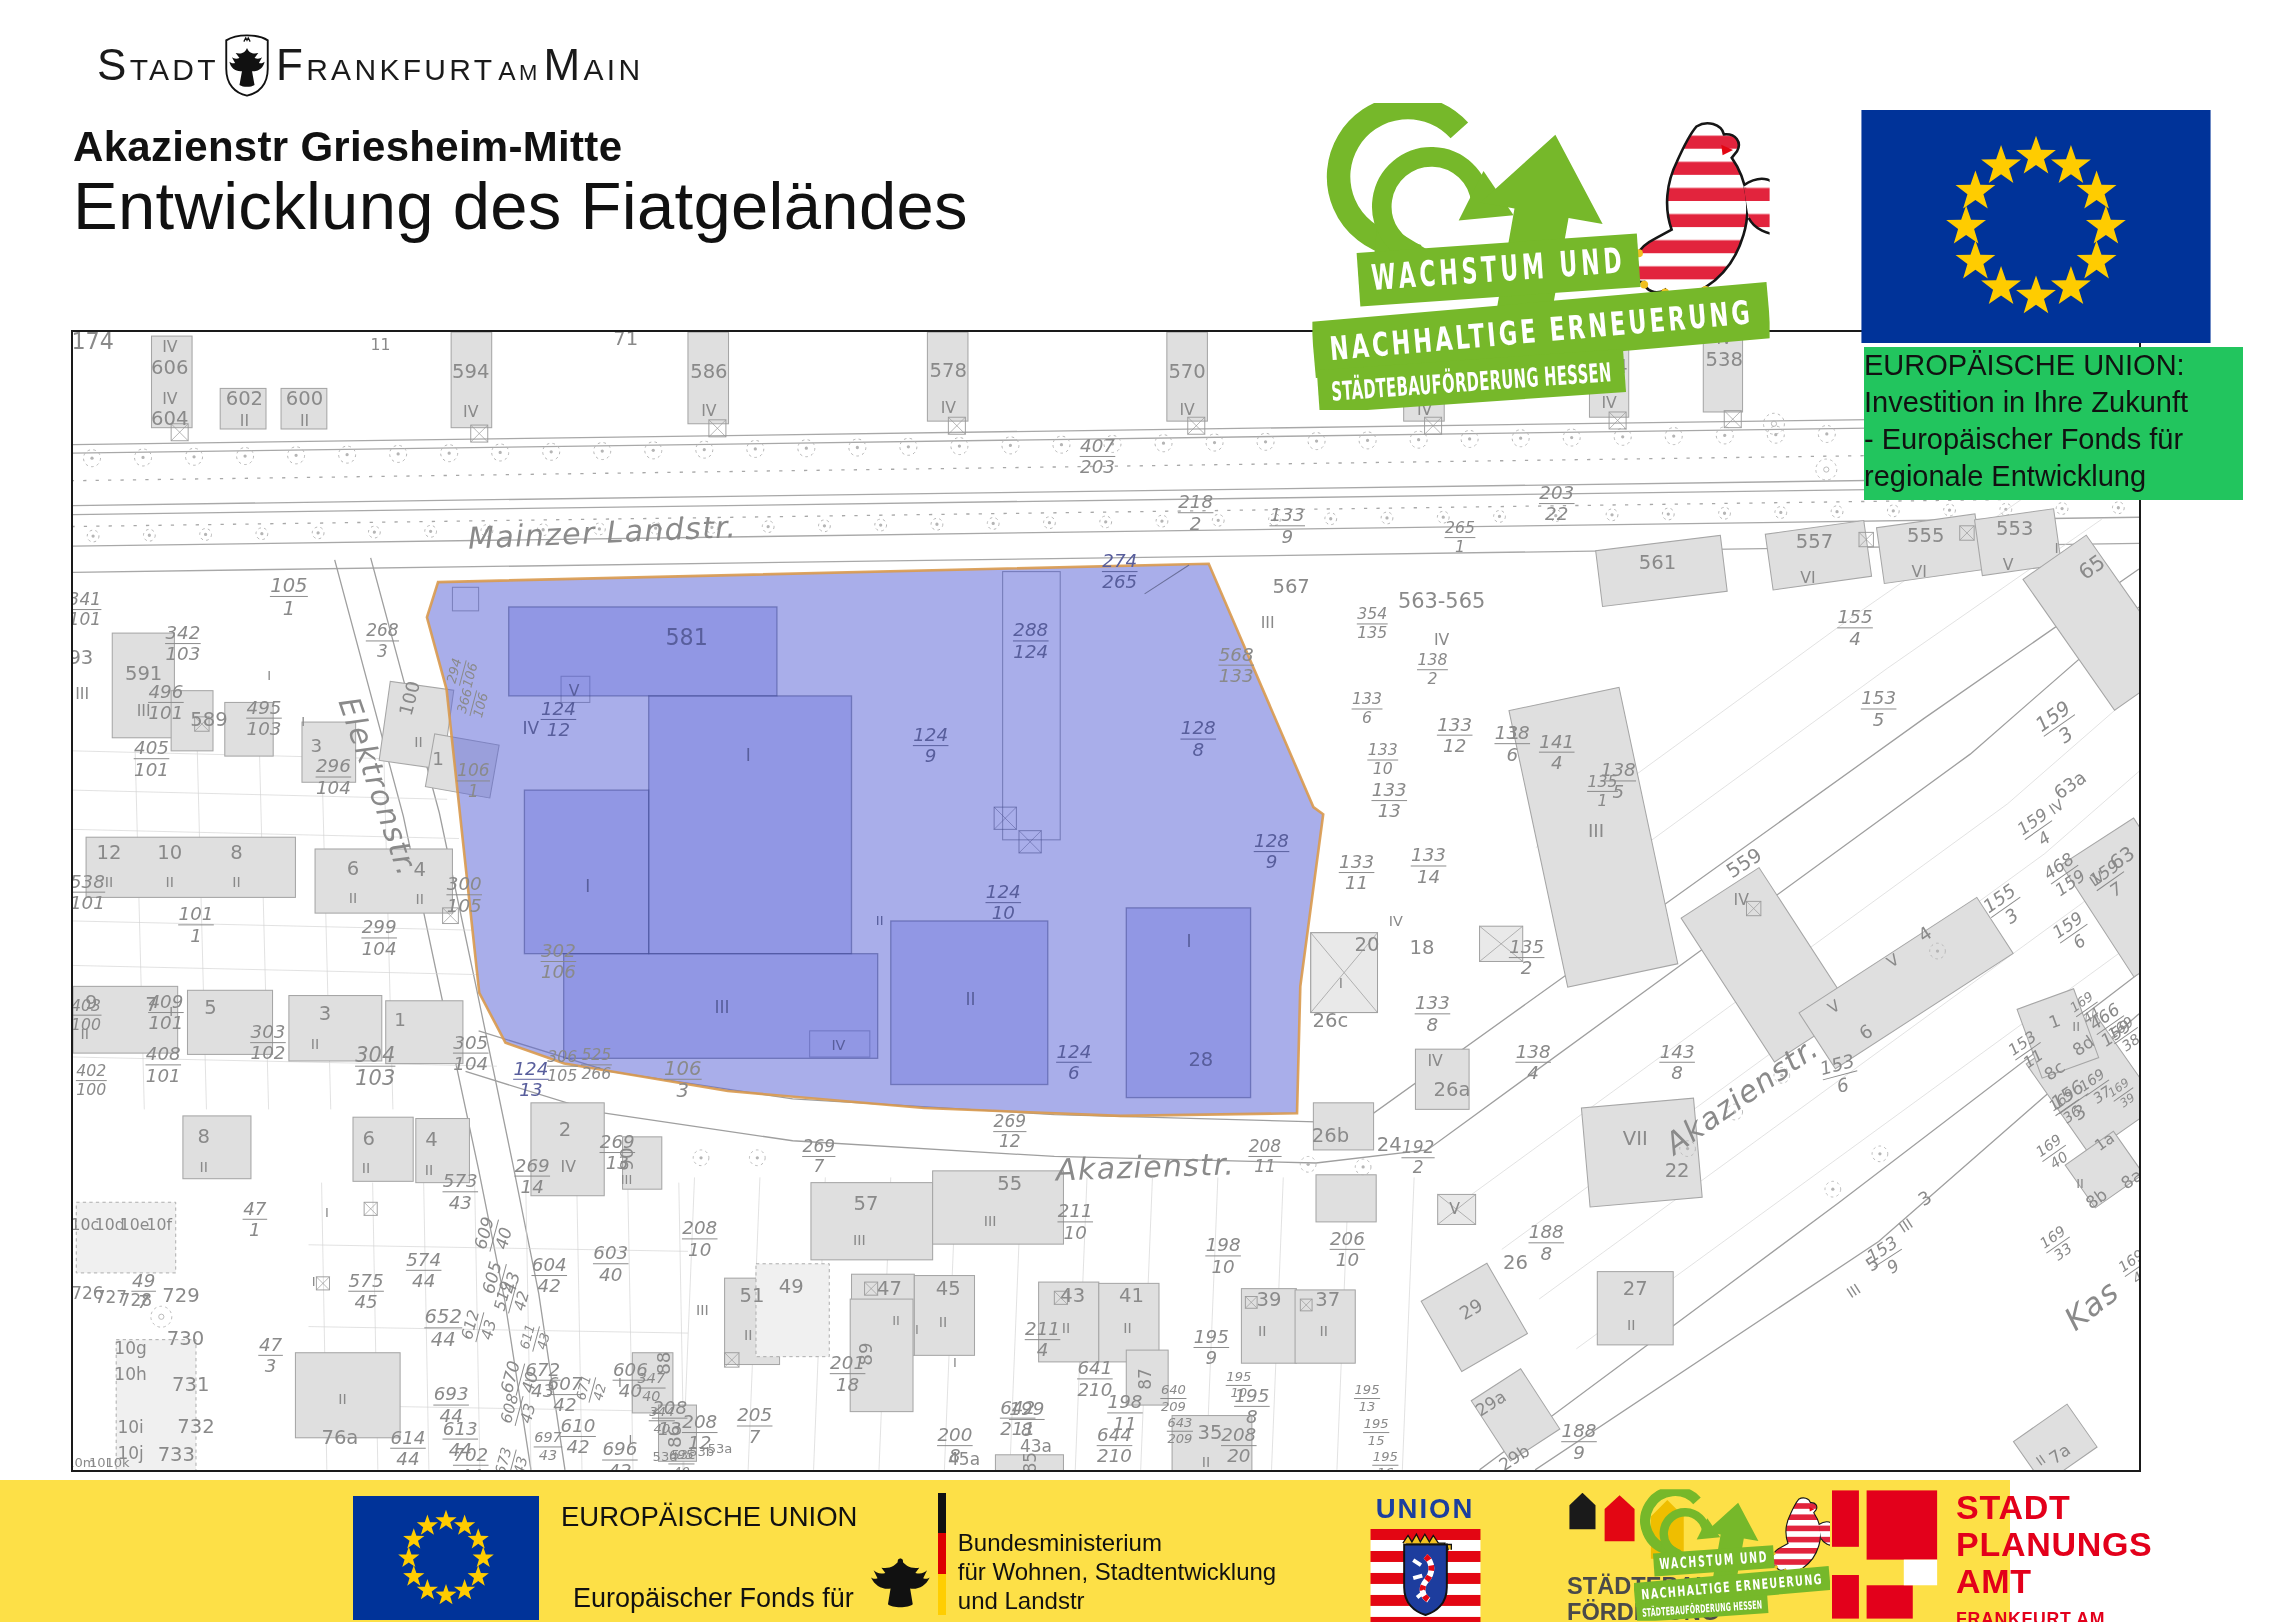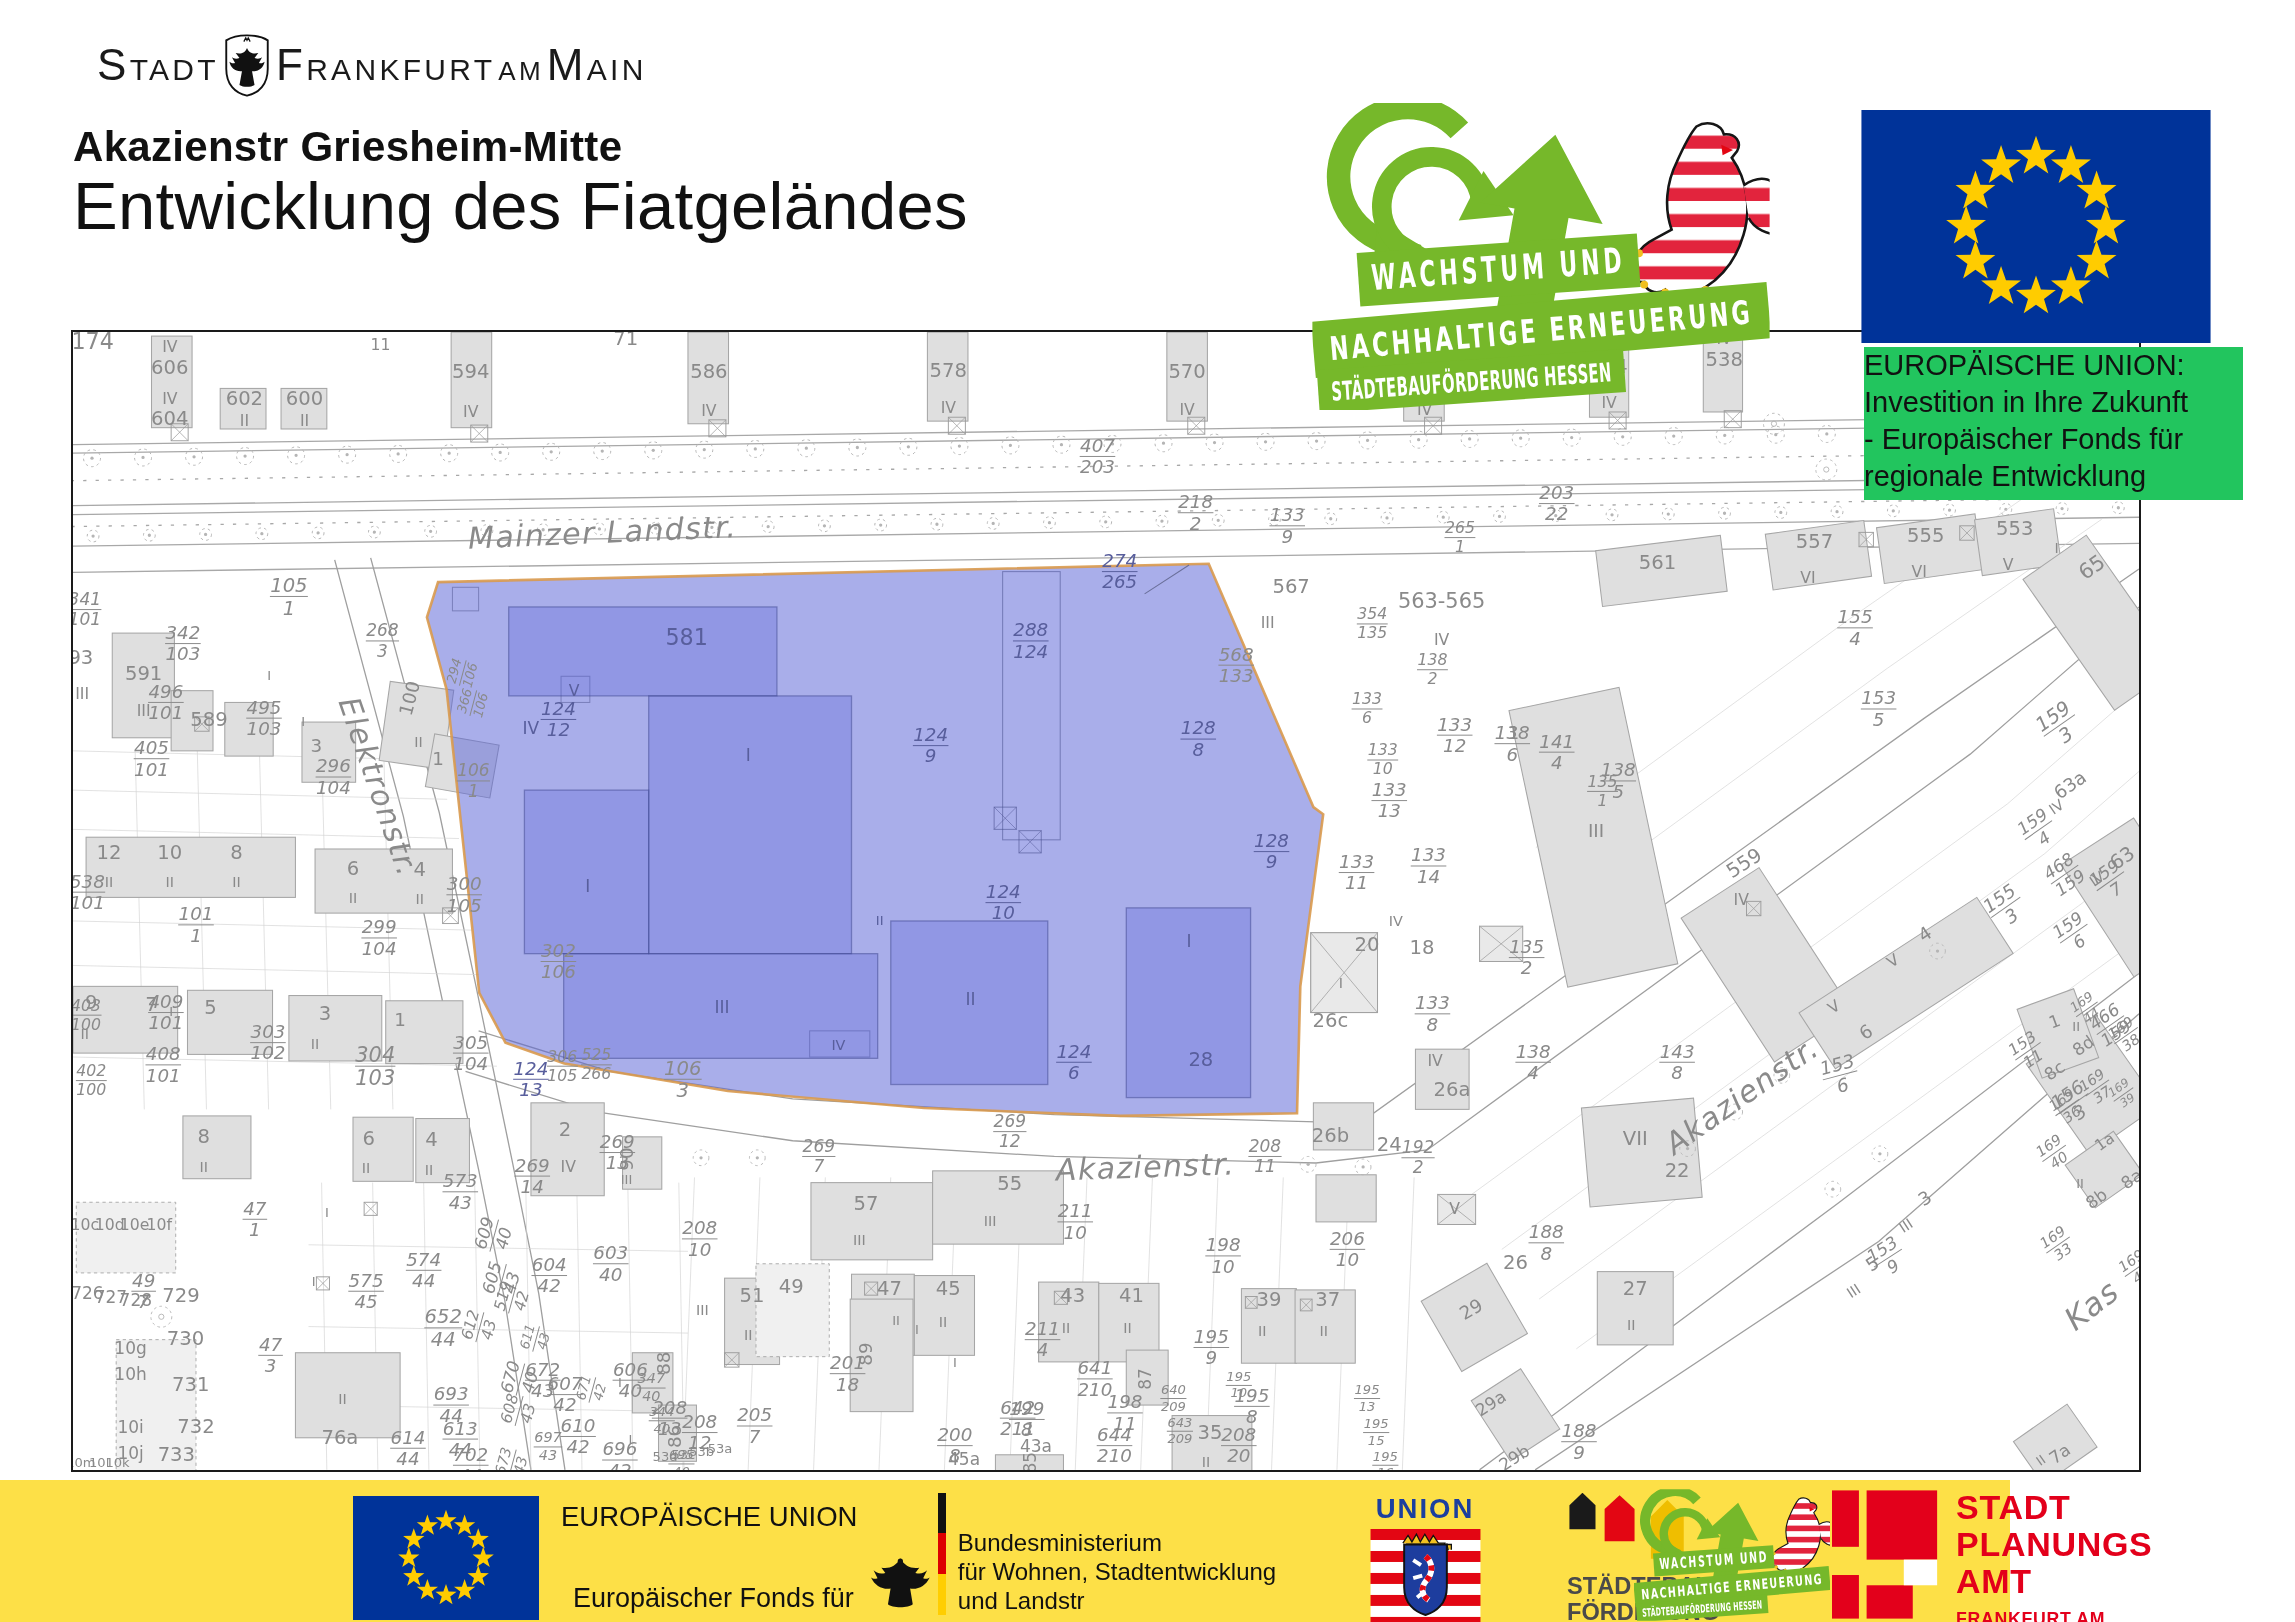--- a/index.html
+++ b/index.html
@@ -4,21 +4,21 @@
 <title>Stadtumbau Griesheim-Mitte – Entwicklung des Fiatgeländes</title>
 <style>
   html,body{margin:0;padding:0;background:#fff}
   .page{position:relative;width:2295px;height:1622px;background:#fff;overflow:hidden;
         font-family:"Liberation Sans",sans-serif;color:#111}
   .abs{position:absolute}
   
   .city-logo{left:97px;top:34px;white-space:nowrap;color:#1a1a1a}
   .cl-word{display:inline-block;text-transform:uppercase;font-weight:400;font-size:30px;letter-spacing:3.3px;vertical-align:baseline}
   .cl-word::first-letter{font-size:44px}
-  .cl-word.no-cap{font-size:26px}
+  .cl-word.no-cap{font-size:22px}
   .cl-word.no-cap::first-letter{font-size:26px}
   .cl-shield{vertical-align:-17px;margin:0 6.5px}
   .subtitle{left:73px;top:123px;font-size:42px;font-weight:bold;letter-spacing:0.3px}
   .title{left:73px;top:167px;font-size:67px;font-weight:normal;letter-spacing:0.3px}
   .prog-logo-header{left:1312px;top:103px;width:458px;height:307px;z-index:6}
   .eu-flag-header{left:1861px;top:110px;width:350px;height:233px;z-index:6}
   .eu-note{left:1864px;top:347px;width:379px;background:#22c55e;font-size:29px;line-height:37px;z-index:6;padding-bottom:5.2px}
   
   .map-wrap{left:71px;top:330px;width:2066px;height:1138px;border:2px solid #1a1a1a;background:#fff;z-index:1}
   

